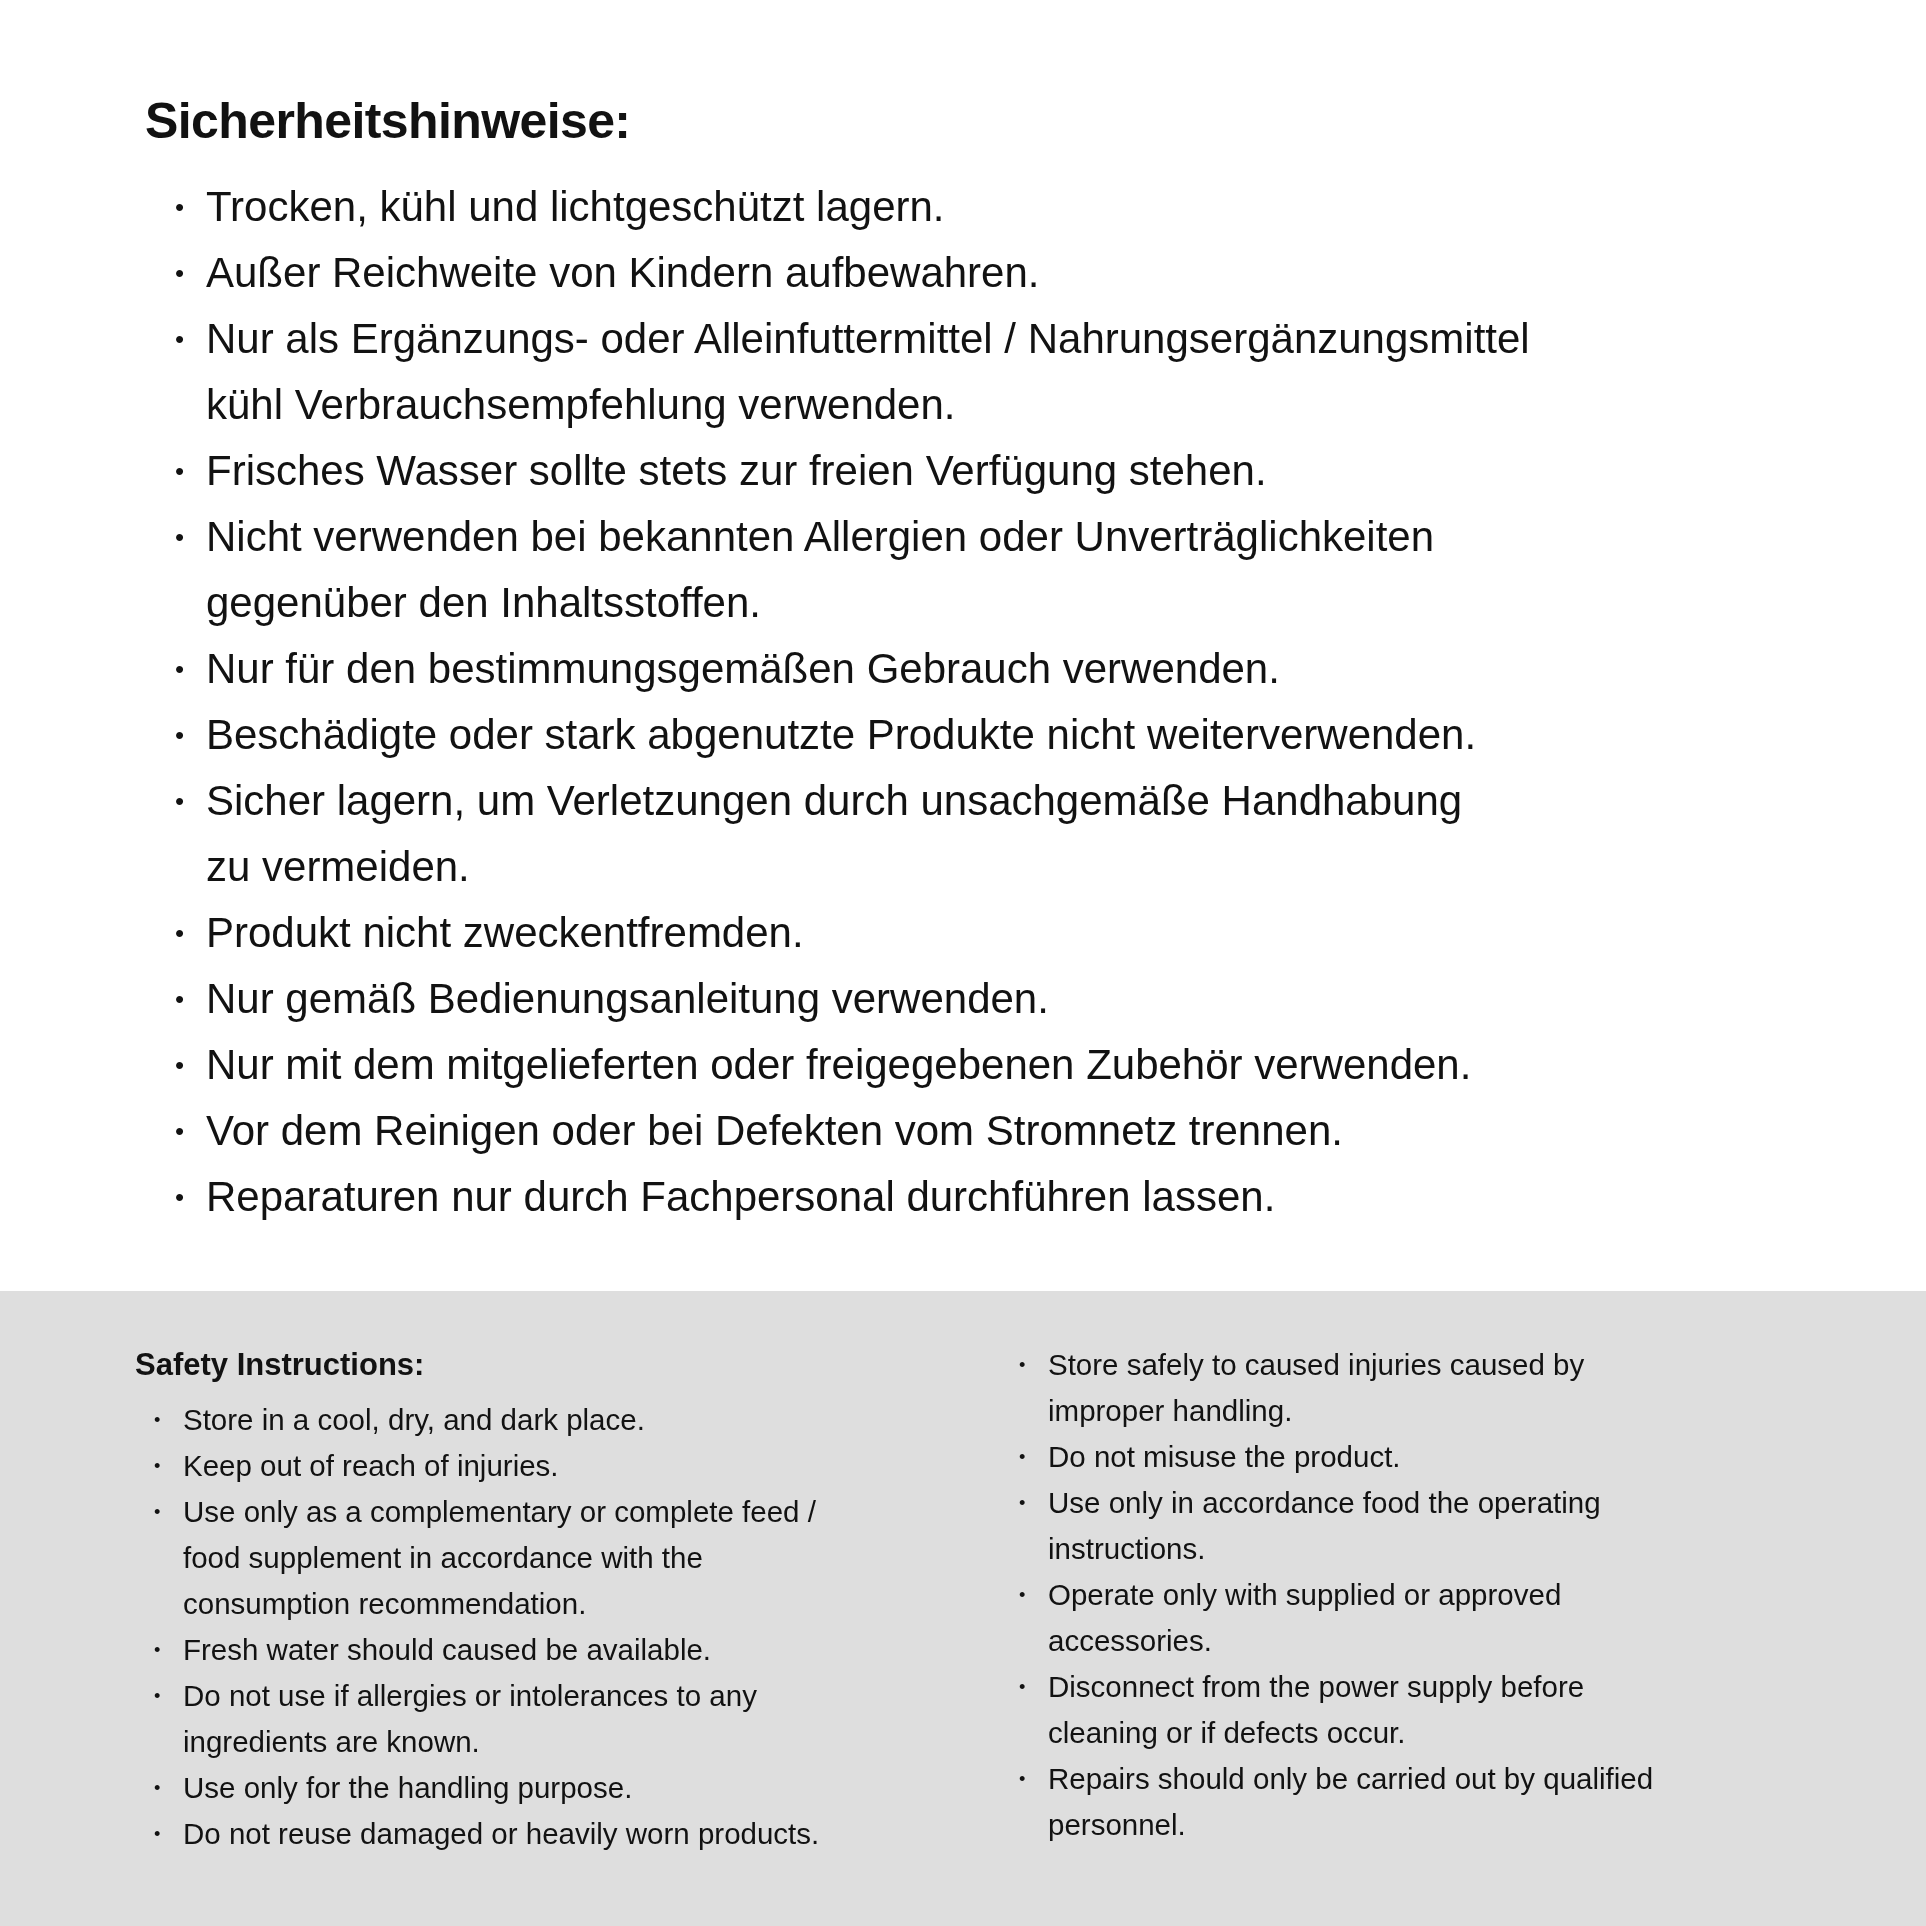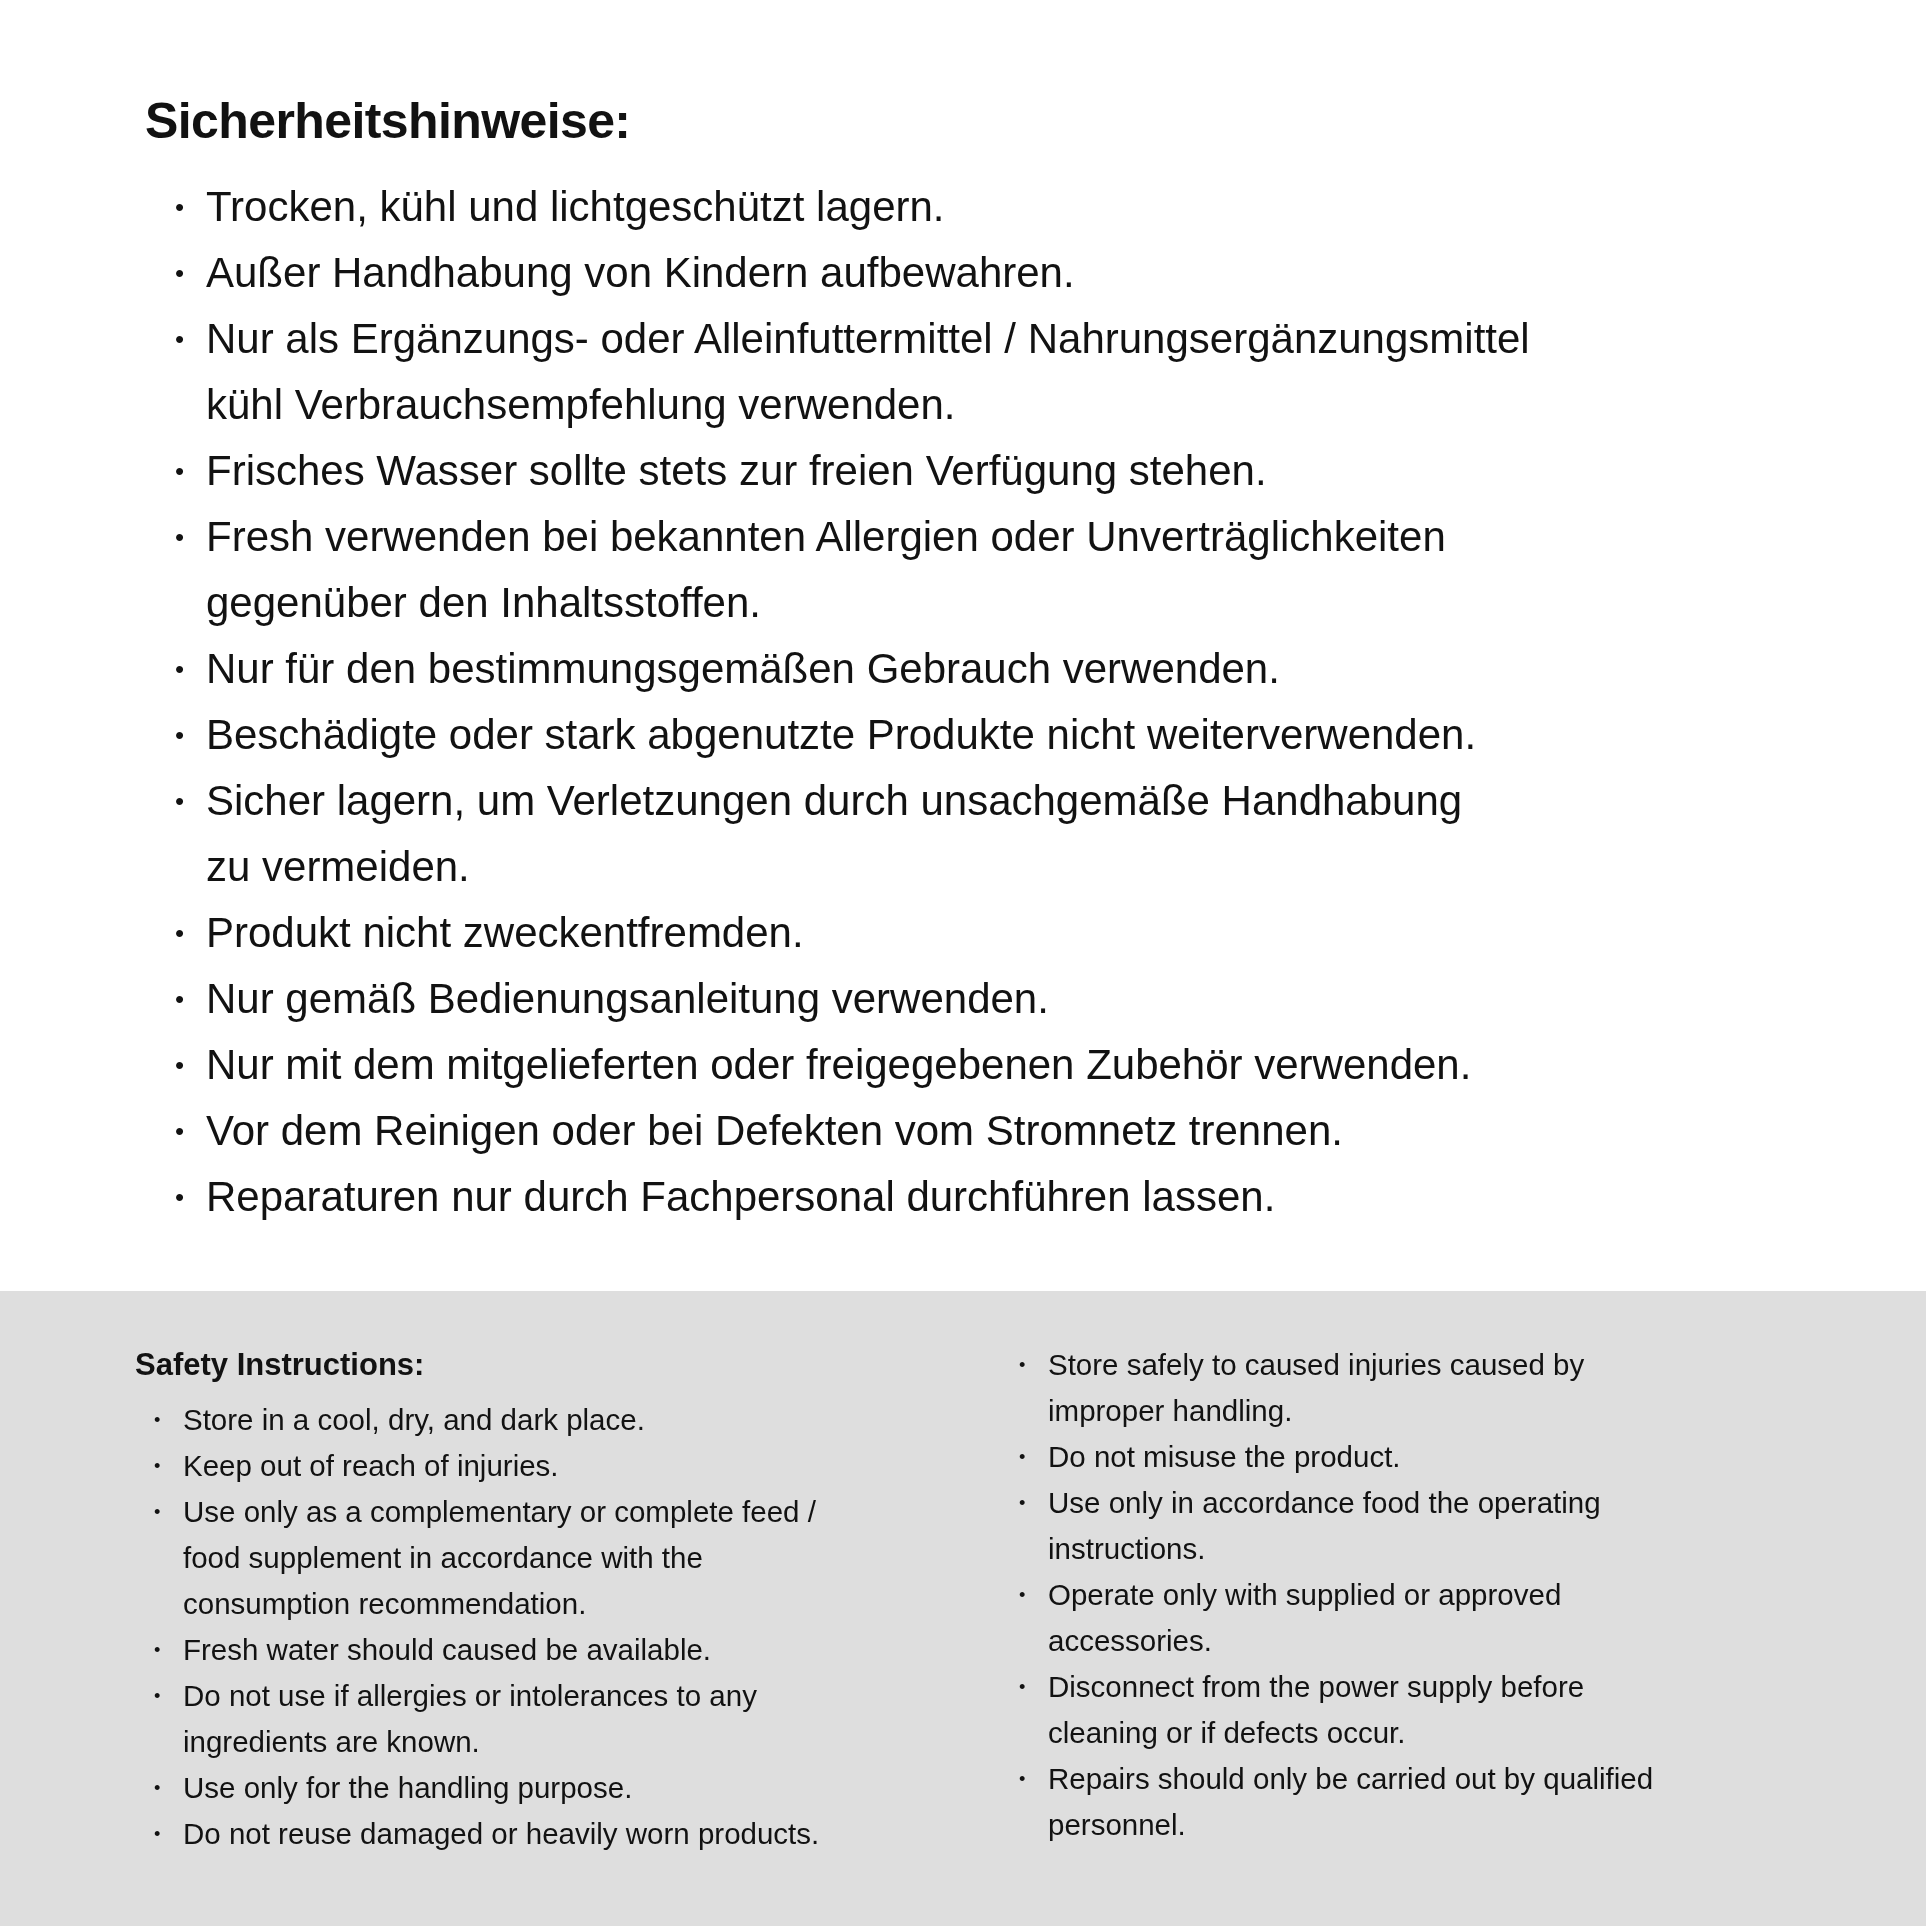--- a/index.html
+++ b/index.html
@@ -83,34 +83,34 @@
 
   <section class="de-section">
     <h1 class="de-title">Sicherheitshinweise:</h1>
     <ul class="de-list">
         <li class="sheet-item">
           <span class="bullet">•</span>
           <span class="item-text">Trocken, kühl und lichtgeschützt lagern.</span>
         </li>
         <li class="sheet-item">
           <span class="bullet">•</span>
-          <span class="item-text">Außer Handhabung von Kindern aufbewahren.</span>
+          <span class="item-text">Außer Reichweite von Kindern aufbewahren.</span>
         </li>
         <li class="sheet-item">
           <span class="bullet">•</span>
           <span class="item-text">Nur als Ergänzungs- oder Alleinfuttermittel / Nahrungsergänzungsmittel
 kühl Verbrauchsempfehlung verwenden.</span>
         </li>
         <li class="sheet-item">
           <span class="bullet">•</span>
           <span class="item-text">Frisches Wasser sollte stets zur freien Verfügung stehen.</span>
         </li>
         <li class="sheet-item">
           <span class="bullet">•</span>
-          <span class="item-text">Fresh verwenden bei bekannten Allergien oder Unverträglichkeiten
+          <span class="item-text">Nicht verwenden bei bekannten Allergien oder Unverträglichkeiten
 gegenüber den Inhaltsstoffen.</span>
         </li>
         <li class="sheet-item">
           <span class="bullet">•</span>
           <span class="item-text">Nur für den bestimmungsgemäßen Gebrauch verwenden.</span>
         </li>
         <li class="sheet-item">
           <span class="bullet">•</span>
           <span class="item-text">Beschädigte oder stark abgenutzte Produkte nicht weiterverwenden.</span>
         </li>

